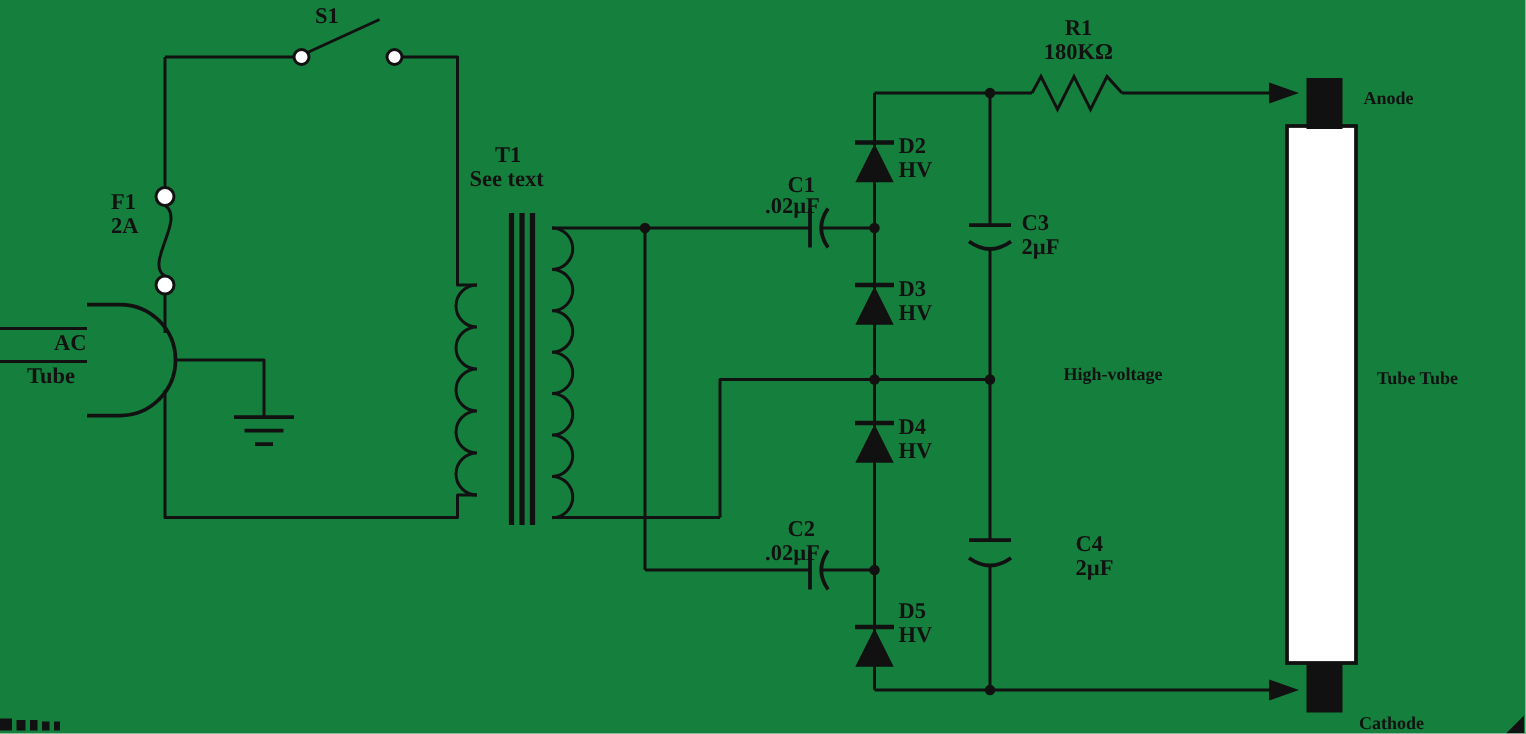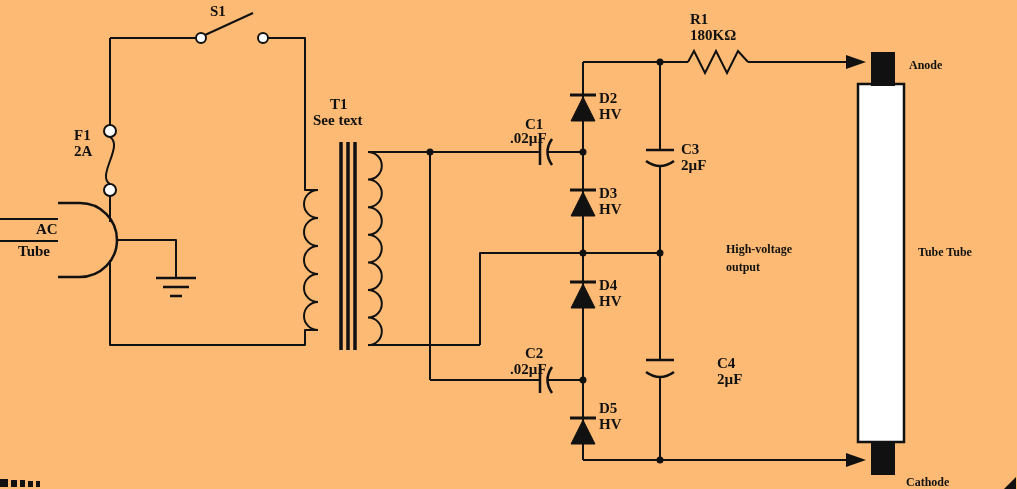--- a/index.html
+++ b/index.html
@@ -1,27 +1,27 @@
 <!DOCTYPE html>
 <html><head>
 <meta charset="utf-8">
 <style>
   html,body{margin:0;padding:0;background:#e8e8e8;}
   .stage{
-    position:relative;width:1017px;height:489px;background:#fdba74;
+    position:relative;width:1017px;height:489px;background:#15803d;
     font-family:"Liberation Serif", serif;color:#111;overflow:hidden;
   }
   .stage svg{position:absolute;left:0;top:0;}
   .lbl{
     position:absolute;font-size:15px;font-weight:bold;line-height:16px;
     white-space:nowrap;color:#111;
   }
   .lbl .line{display:block;}
   .lbl.big{font-size:12px;}
-  .lbl.center{text-align:left;}
+  .lbl.center{text-align:center;}
 </style>
 </head>
 <body>
 
 <div class="stage">
 
   <svg width="1017" height="489" viewBox="0 0 1017 489">
 
     <g stroke="#111111" stroke-width="2" fill="none" stroke-linejoin="round">
       <path d="M110,38 H196 M268,38 H305 V190 H318 M318,330 H305 V345 H110 V260 M110,38 V125 M110,196 V222 M117,240 H176 V278 M0,219 H58 M0,241 H58"></path>
@@ -150,22 +150,21 @@
   <div class="lbl" style="left:717px;top:355px">
     <span class="line">C4</span>
     <span class="line">2µF</span>
   </div>
 
   <div class="lbl center" style="left:690px;top:11px;width:58px">
     <span class="line">R1</span>
     <span class="line">180KΩ</span>
   </div>
 
-  <div class="lbl center big" style="left:726px;top:240px;width:116px;line-height:18px">
+  <div class="lbl center big" style="left:684px;top:240px;width:116px;line-height:18px">
     <span class="line">High-voltage</span>
-    <span class="line">output</span>
   </div>
 
   <div class="lbl big" style="left:909px;top:57px">Anode</div>
   <div class="lbl big" style="left:906px;top:474px">Cathode</div>
   <div class="lbl big" style="left:918px;top:244px">Tube Tube</div>
 
 </div>
 
 </body></html>

